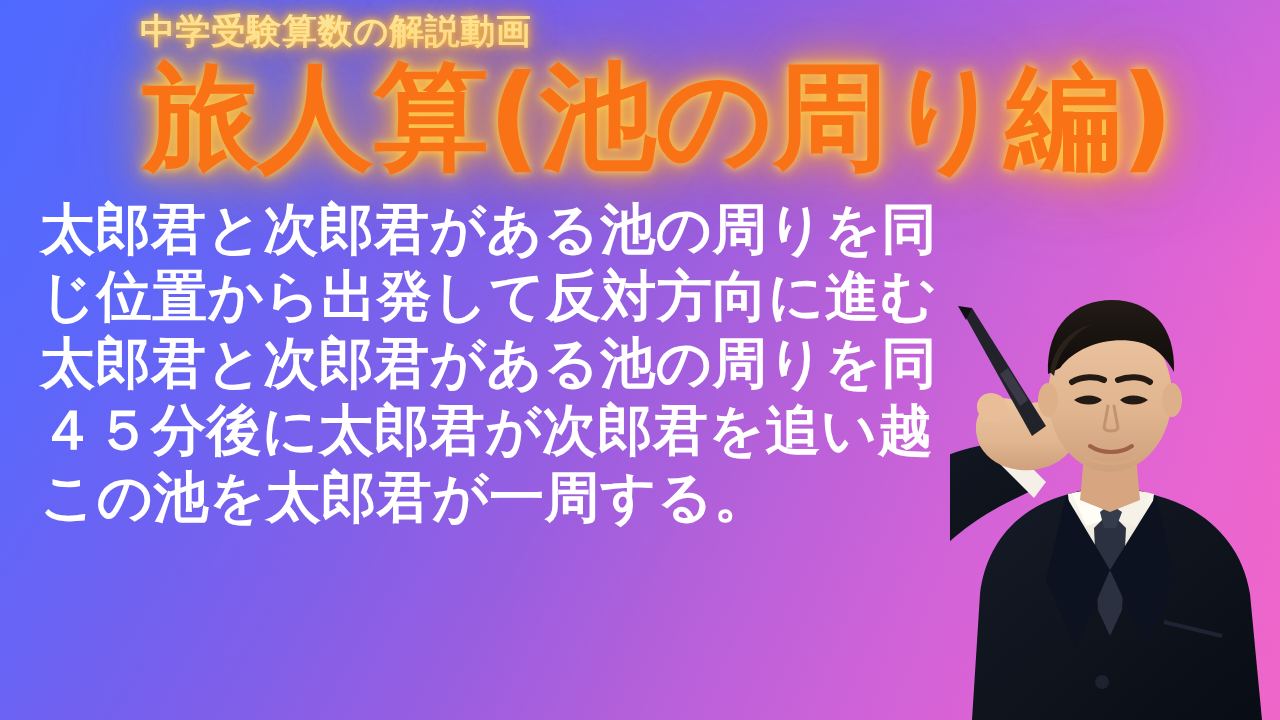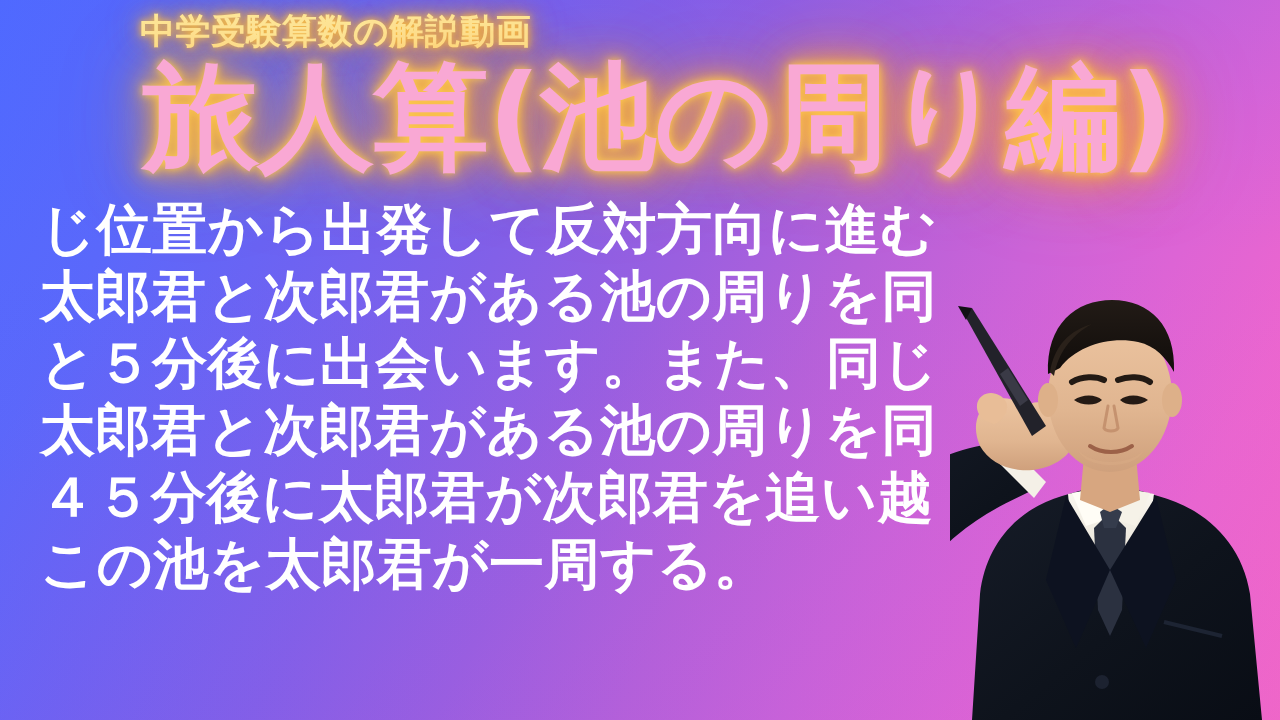--- a/index.html
+++ b/index.html
@@ -57,21 +57,21 @@
   }
 
   #title {
     position: absolute;
     left: 143px;
     top: 52px;
     font-size: 116px;
     font-weight: 700;
     line-height: 1.12;
     letter-spacing: -1px;
-    color: #f9a8d4;
+    color: #f97316;
     text-shadow:
       0 0 8px rgba(255,205,80,0.98),
       0 0 20px rgba(255,185,55,0.9),
       0 0 38px rgba(255,170,40,0.75),
       0 0 62px rgba(255,160,30,0.55),
       0 0 92px rgba(255,150,25,0.35);
     white-space: nowrap;
   }
 
   #body-text {
@@ -104,23 +104,22 @@
 <div id="stage">
 
   <div id="bg"></div>
   <div id="bg-vert"></div>
 
   <div id="subtitle">中学受験算数の解説動画</div>
 
   <div id="title">旅人算(池の周り編)</div>
 
   <div id="body-text">
+    <span class="ln">太郎君と次郎君がある池の周りを同</span>
     <span class="ln">じ位置から出発して反対方向に進む</span>
-    <span class="ln">太郎君と次郎君がある池の周りを同</span>
-    <span class="ln">と５分後に出会います。また、同じ</span>
     <span class="ln">太郎君と次郎君がある池の周りを同</span>
     <span class="ln">４５分後に太郎君が次郎君を追い越</span>
     <span class="ln">この池を太郎君が一周する。</span>
   </div>
 
   <div id="presenter">
     <svg viewBox="0 0 330 470" xmlns="http://www.w3.org/2000/svg">
       <defs>
         <linearGradient id="suitG" x1="0" y1="0" x2="1" y2="1">
           <stop offset="0%" stop-color="#161c28"></stop>

